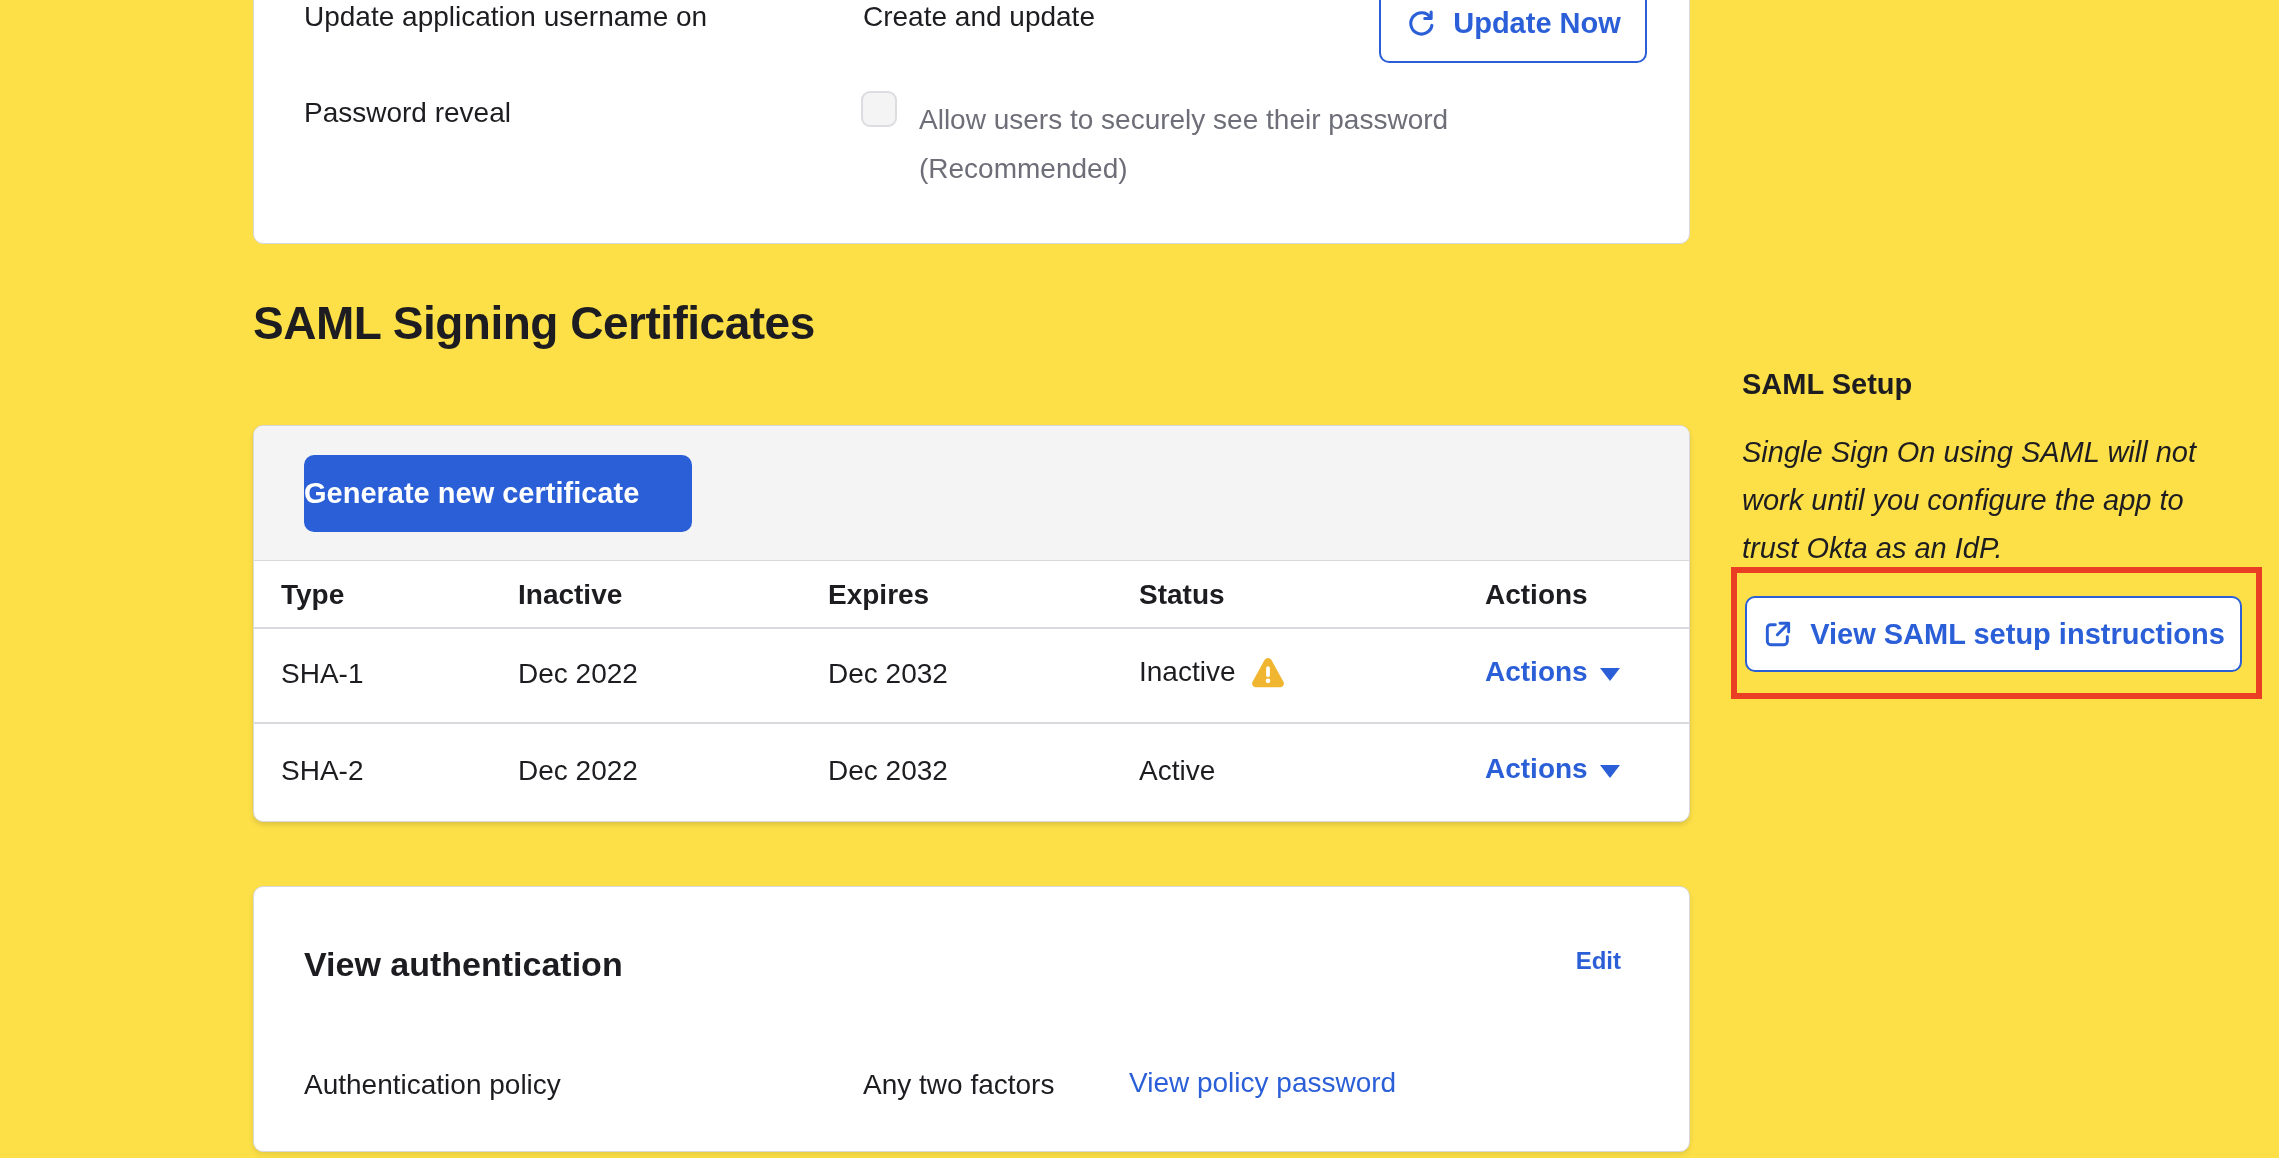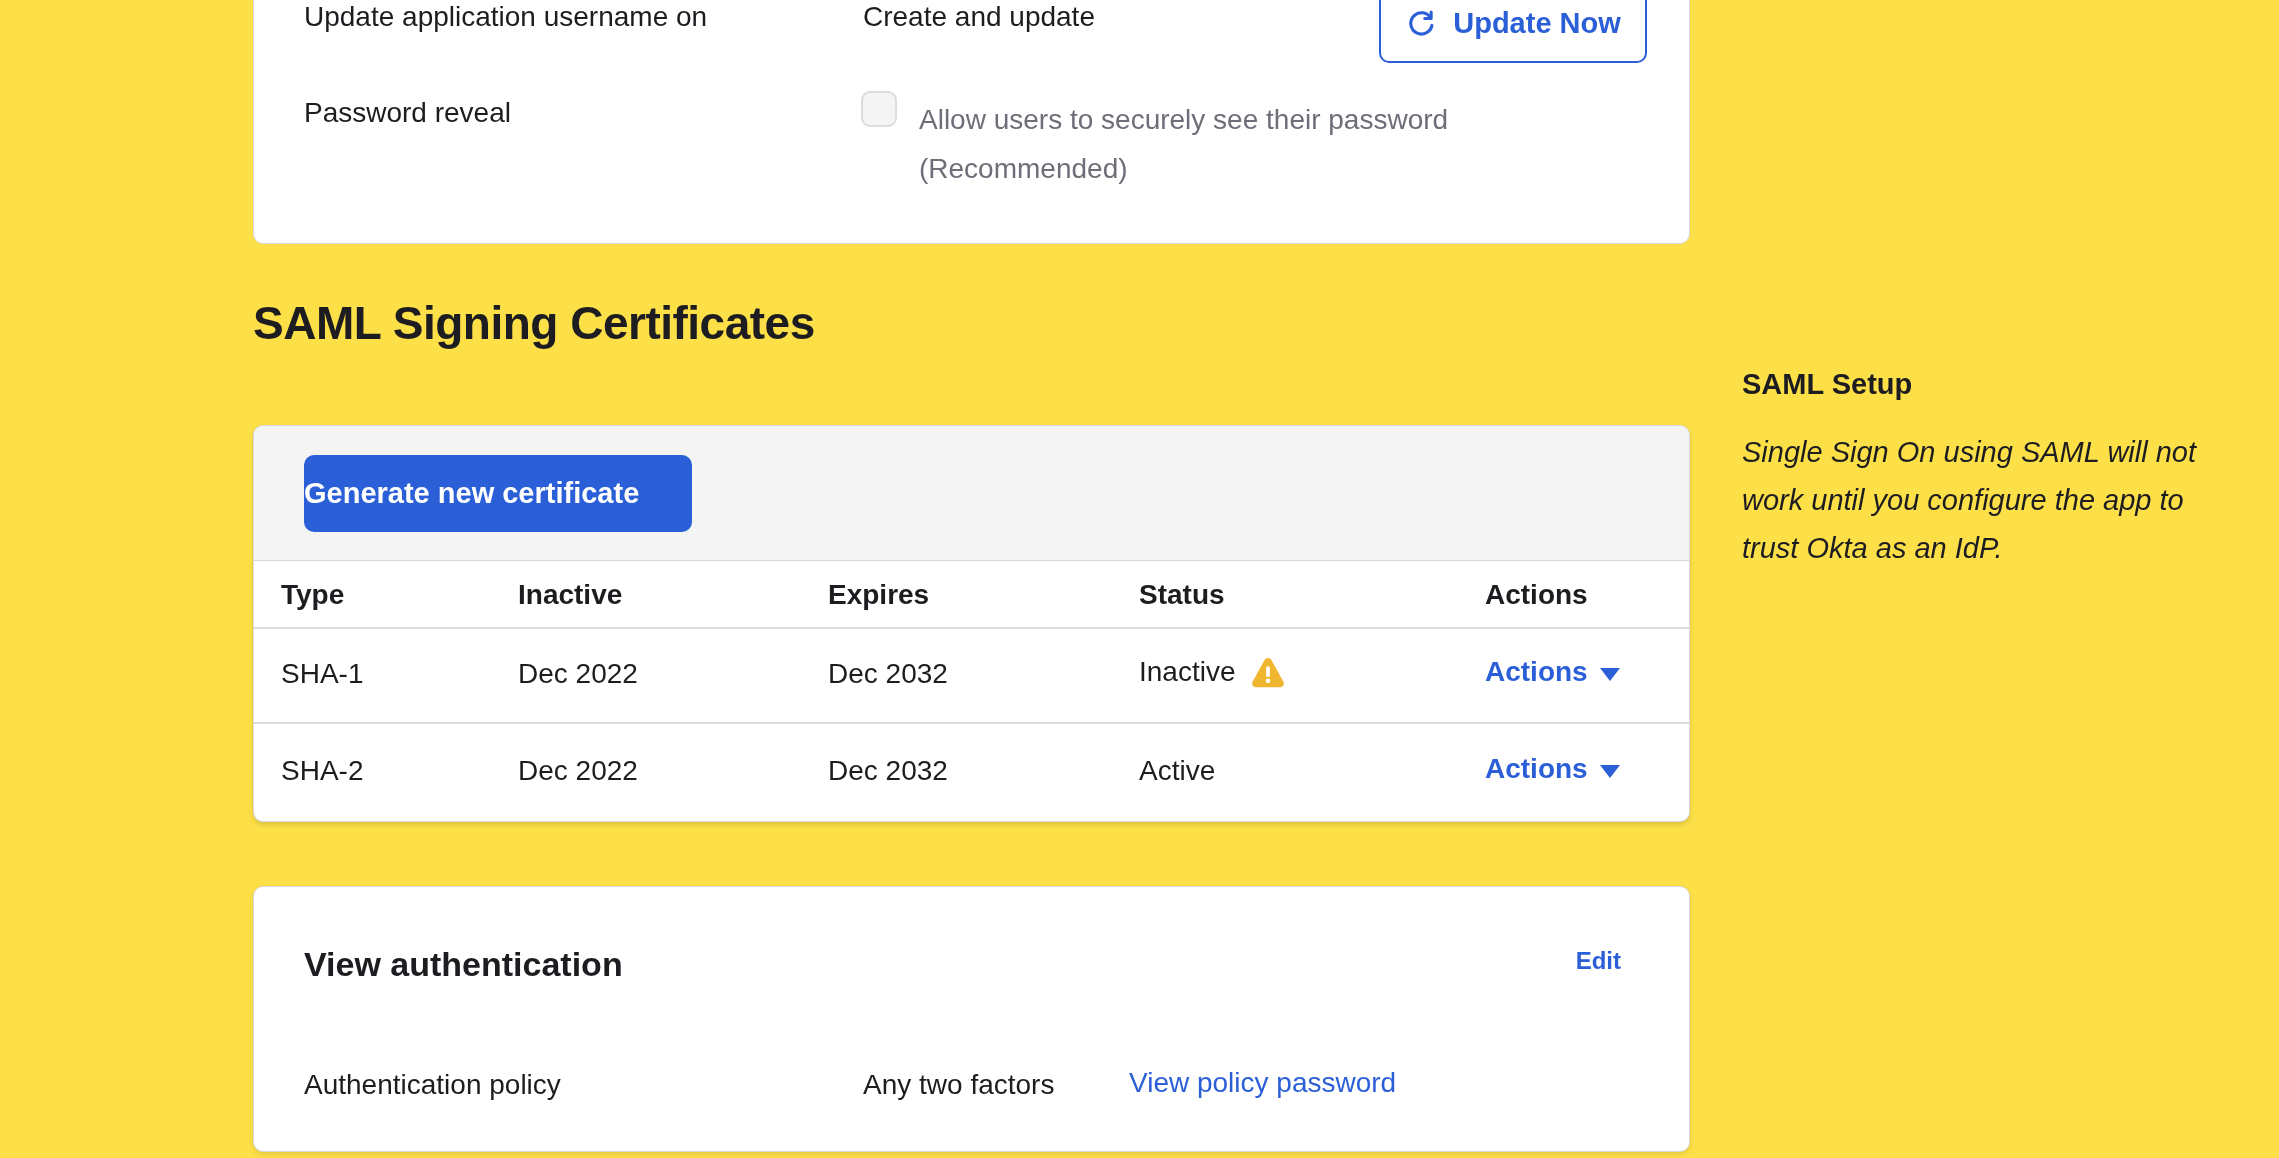--- a/index.html
+++ b/index.html
@@ -130,20 +130,32 @@
     <div class="td" style="left:885px; top:329px;">Active</div>
     <div class="td actions-link" style="left:1231px; top:327px;">
       <span>Actions</span>
       <span class="caret"></span>
     </div>
   </div>
 
   <div id="saml-setup-heading">SAML Setup</div>
   <div id="saml-setup-desc">Single Sign On using SAML will not work until you configure the app to trust Okta as an IdP.</div>
 
+  <div id="annotation-box">
+    <button class="btn-outline" id="view-saml-btn">
+      <span>
+        <svg class="icon-svg" width="32" height="32" viewBox="0 0 24 24">
+          <path d="M10 5H6.5A2.5 2.5 0 0 0 4 7.5v10A2.5 2.5 0 0 0 6.5 20h10a2.5 2.5 0 0 0 2.5-2.5V14" fill="none" stroke="#2b5fd7" stroke-width="2.2" stroke-linecap="round"></path>
+          <path d="M13.5 4H20v6.5" fill="none" stroke="#2b5fd7" stroke-width="2.2" stroke-linecap="round" stroke-linejoin="round"></path>
+          <path d="M19.5 4.5L11.5 12.5" fill="none" stroke="#2b5fd7" stroke-width="2.2" stroke-linecap="round"></path>
+        </svg>
+      </span>
+      <span>View SAML setup instructions</span>
+    </button>
+  </div>
 
   <div class="card" id="user-auth-card">
     <div id="user-auth-heading">View authentication</div>
     <a class="link" id="edit-link">Edit</a>
 
     <div class="td" style="left:50px; top:182px;">Authentication policy</div>
     <div class="td" style="left:609px; top:182px;">Any two factors</div>
     <a class="link" id="policy-link">View policy password</a>
   </div>
 

